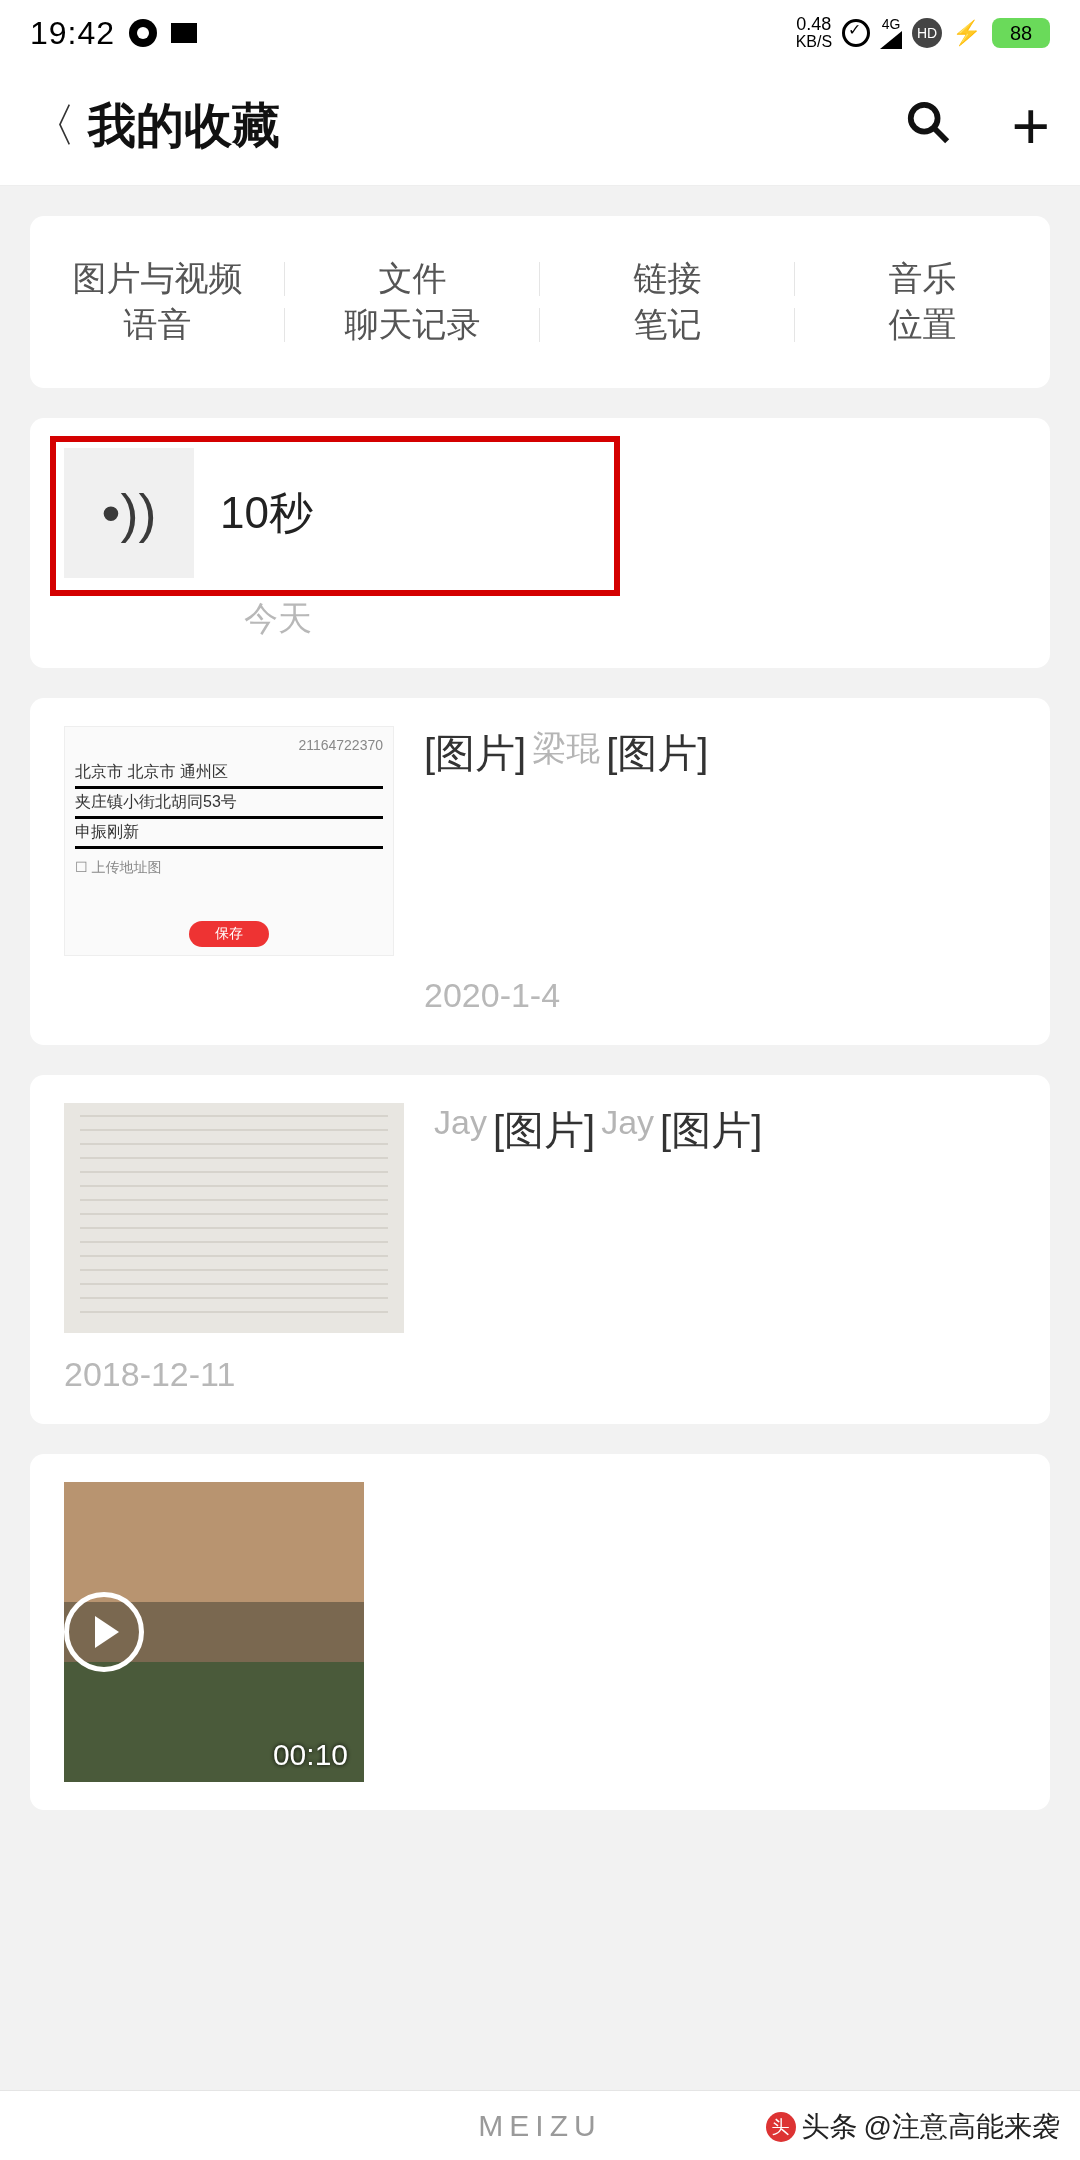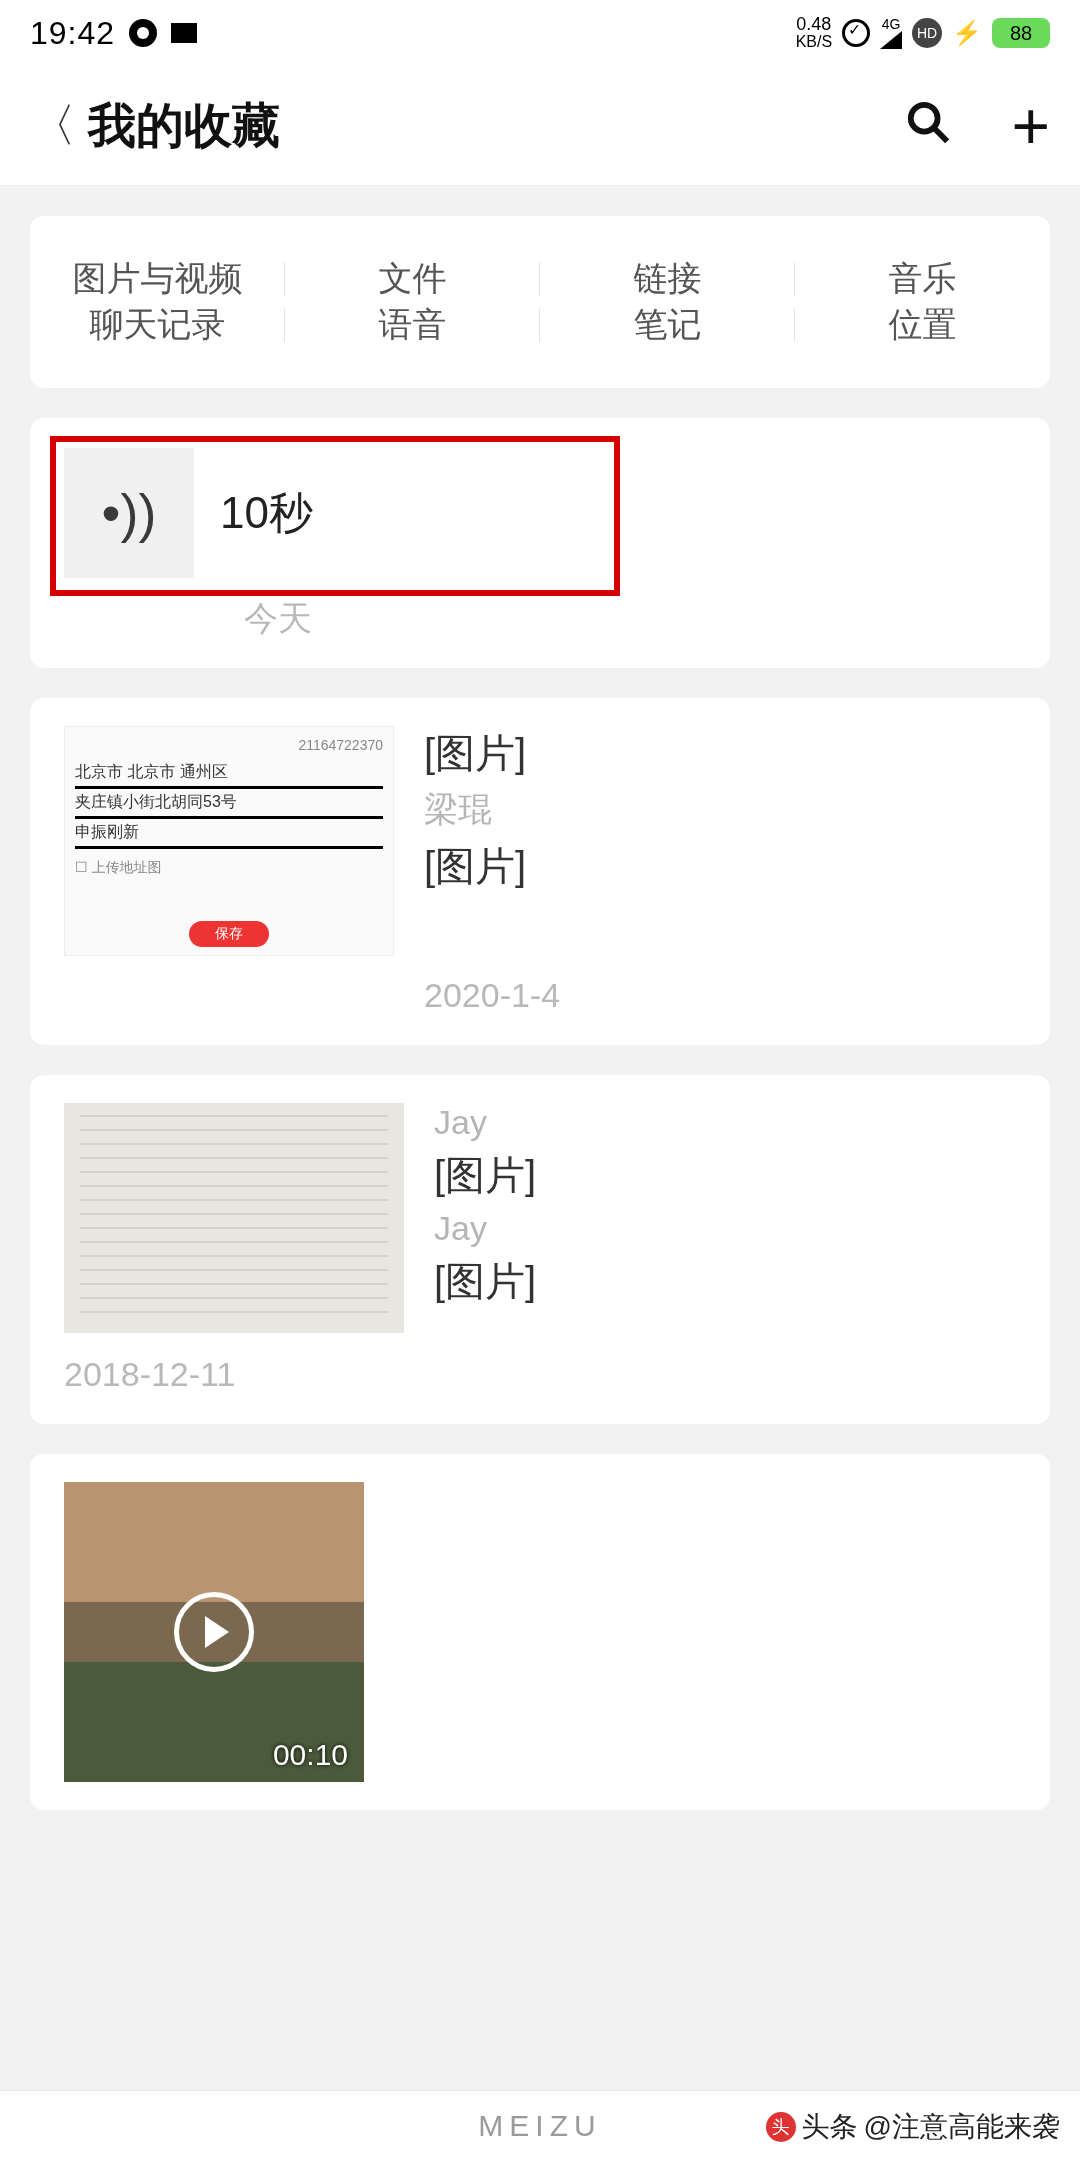--- a/index.html
+++ b/index.html
@@ -87,30 +87,30 @@
     position:absolute;left:20px;top:18px;width:570px;height:160px;border:6px solid #d40000;pointer-events:none;
   }
   .fav-date{margin-top:18px;font-size:34px;color:#b8b8b8;margin-left:180px;}
 
   .chat-card{padding:28px 34px 30px 34px;}
   .chat-row{display:flex;gap:30px;}
   .chat-thumb{width:330px;height:230px;background:#fafafa;border:1px solid #eee;font-size:14px;color:#666;padding:10px;position:relative;}
   .chat-thumb .st{font-size:14px;color:#888;margin-bottom:6px;}
   .chat-thumb .line{font-size:16px;color:#333;border-bottom:3px solid #000000;padding:3px 0;}
   .chat-thumb .save-btn{position:absolute;bottom:8px;left:50%;transform:translateX(-50%);background:#e33;color:#fff;font-size:14px;padding:4px 26px;border-radius:20px;}
-  .chat-text{display:flex;flex-direction:column;gap:6px;font-size:40px;color:#333;}
+  .chat-text{display:flex;flex-direction:row;gap:6px;font-size:40px;color:#333;}
   .chat-text .gray{color:#b5b5b5;font-size:34px;}
   .chat-date{margin-top:20px;font-size:34px;color:#b8b8b8;margin-left:360px;}
 
   .doc-thumb{width:340px;height:230px;background:#e8e6e1;position:relative;}
   .doc-thumb::before{content:"";position:absolute;inset:12px 16px;background:repeating-linear-gradient(#d6d3cc,#d6d3cc 2px,transparent 2px,transparent 14px);}
   .doc-date{margin-top:22px;font-size:34px;color:#b8b8b8;}
 
   .video-card{padding:28px 34px;}
-  .video-thumb{width:300px;height:300px;background:linear-gradient(#b89470 40%, #7a6850 40% 60%, #4a5a3a 60%);position:relative;display:flex;align-items:center;justify-content:center;}
+  .video-thumb{width:300px;height:300px;background:linear-gradient(#b89470 40%, #7a6850 40% 60%, #4a5a3a 60%);position:relative;display:flex;align-items:center;}
   .play-circle{width:80px;height:80px;border:5px solid #fff;border-radius:50%;display:flex;align-items:center;justify-content:center;}
   .play-circle::after{content:"";border-left:24px solid #fff;border-top:16px solid transparent;border-bottom:16px solid transparent;margin-left:6px;}
   .video-dur{position:absolute;bottom:10px;right:16px;color:#fff;font-size:30px;text-shadow:0 0 4px #000;}
 
   .bottom-bar{
     position:absolute;left:0;right:0;bottom:0;height:70px;background:#fff;
     display:flex;align-items:center;justify-content:center;
     border-top:1px solid #e5e5e5;
   }
   .brand{font-size:30px;letter-spacing:6px;color:#9a9a9a;font-weight:500;margin-left:auto;margin-right:auto;}
@@ -157,22 +157,22 @@
 </div>
 
 <div class="content">
 
   <div class="card">
     <div class="cat-grid">
       <div class="cat-item">图片与视频</div>
       <div class="cat-item">文件</div>
       <div class="cat-item">链接</div>
       <div class="cat-item">音乐</div>
+      <div class="cat-item">语音</div>
       <div class="cat-item">聊天记录</div>
-      <div class="cat-item">语音</div>
       <div class="cat-item">笔记</div>
       <div class="cat-item">位置</div>
     </div>
   </div>
 
   <div class="card fav-card">
     <div class="highlight-box"></div>
     <div class="audio-row">
       <div class="audio-thumb">
         <span class="sound-icon">•))</span>

